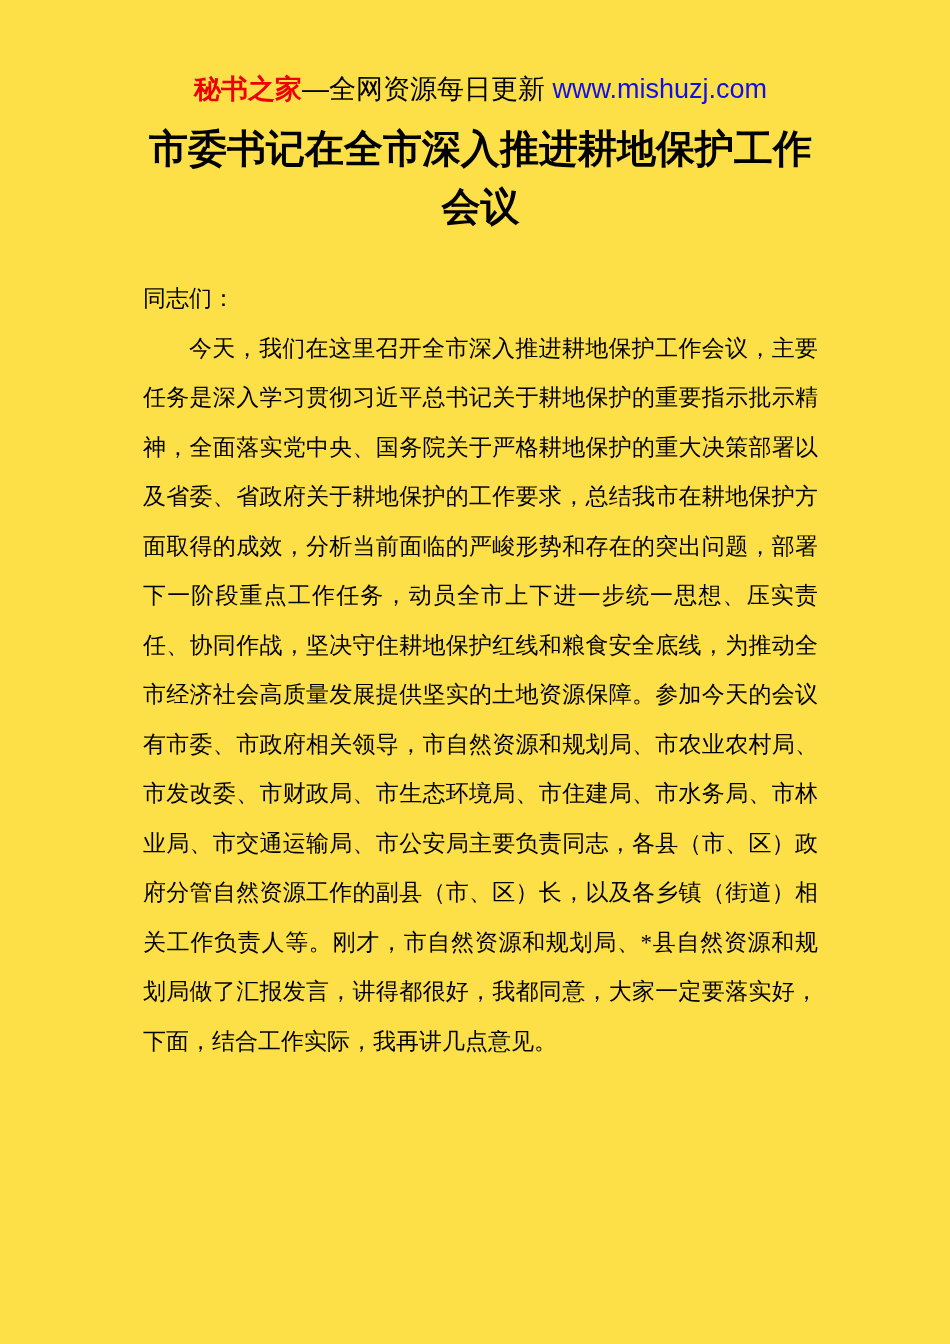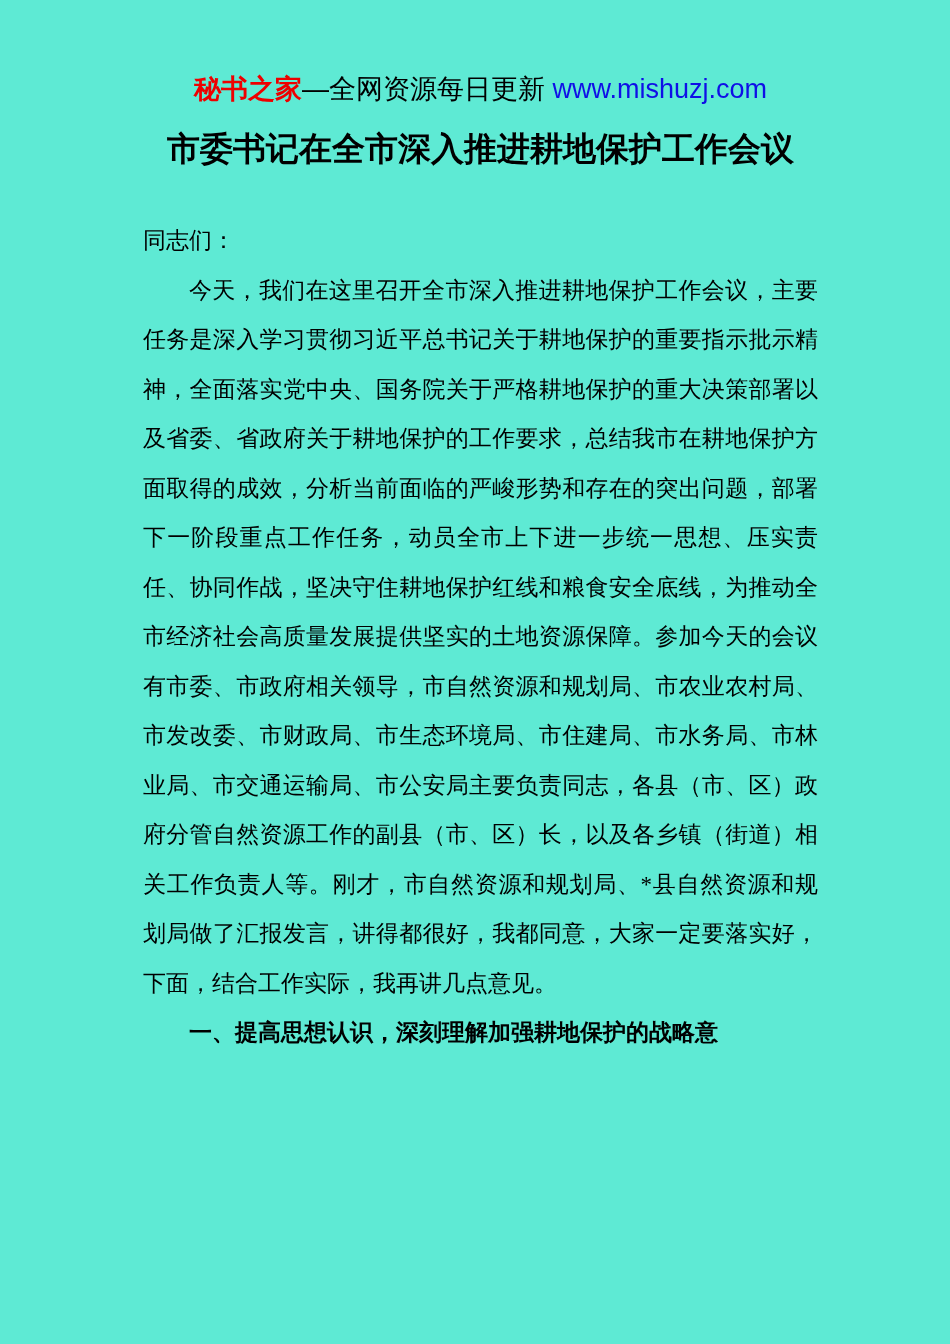--- a/index.html
+++ b/index.html
@@ -5,21 +5,21 @@
   html, body {
     margin: 0;
     padding: 0;
     background: #ffffff;
   }
   .page {
     position: relative;
     width: 950px;
     height: 1344px;
     margin: 0 auto;
-    background: #5eead4;
+    background: #fde047;
     box-sizing: border-box;
     padding: 72px 132px 0 143px;
     overflow: hidden;
     font-family: "Liberation Sans", sans-serif;
     color: #000000;
   }
   .site-header {
     text-align: center;
     font-size: 27px;
     line-height: 34px;
@@ -31,21 +31,21 @@
   .site-header .tagline {
     font-weight: normal;
   }
   .site-header .url {
     font-weight: normal;
     cursor: pointer;
   }
   .doc-title {
     margin: 14px 0 0 0;
     text-align: center;
-    font-size: 33px;
+    font-size: 39px;
     line-height: 58px;
     font-weight: bold;
   }
   .doc-title .title-line {
     display: block;
   }
   .doc-body {
     margin-top: 38px;
     font-size: 23px;
     line-height: 49.5px;
@@ -76,16 +76,15 @@
     <span class="brand" style="color: rgb(238, 0, 0);">秘书之家</span><span class="tagline" style="color: rgb(0, 0, 0);">—全网资源每日更新 </span><span class="url" style="color: rgb(15, 15, 230);">www.mishuzj.com</span>
   </div>
 
   <h1 class="doc-title">
     <span class="title-line">市委书记在全市深入推进耕地保护工作会议</span>
   </h1>
 
   <div class="doc-body">
     <p class="salutation">同志们：</p>
     <p class="para">今天，我们在这里召开全市深入推进耕地保护工作会议，主要任务是深入学习贯彻习近平总书记关于耕地保护的重要指示批示精神，全面落实党中央、国务院关于严格耕地保护的重大决策部署以及省委、省政府关于耕地保护的工作要求，总结我市在耕地保护方面取得的成效，分析当前面临的严峻形势和存在的突出问题，部署下一阶段重点工作任务，动员全市上下进一步统一思想、压实责任、协同作战，坚决守住耕地保护红线和粮食安全底线，为推动全市经济社会高质量发展提供坚实的土地资源保障。参加今天的会议有市委、市政府相关领导，市自然资源和规划局、市农业农村局、市发改委、市财政局、市生态环境局、市住建局、市水务局、市林业局、市交通运输局、市公安局主要负责同志，各县（市、区）政府分管自然资源工作的副县（市、区）长，以及各乡镇（街道）相关工作负责人等。刚才，市自然资源和规划局、*县自然资源和规划局做了汇报发言，讲得都很好，我都同意，大家一定要落实好，下面，结合工作实际，我再讲几点意见。</p>
-    <p class="section-heading">一、提高思想认识，深刻理解加强耕地保护的战略意</p>
   </div>
 
 </div>
 
 </body></html>

